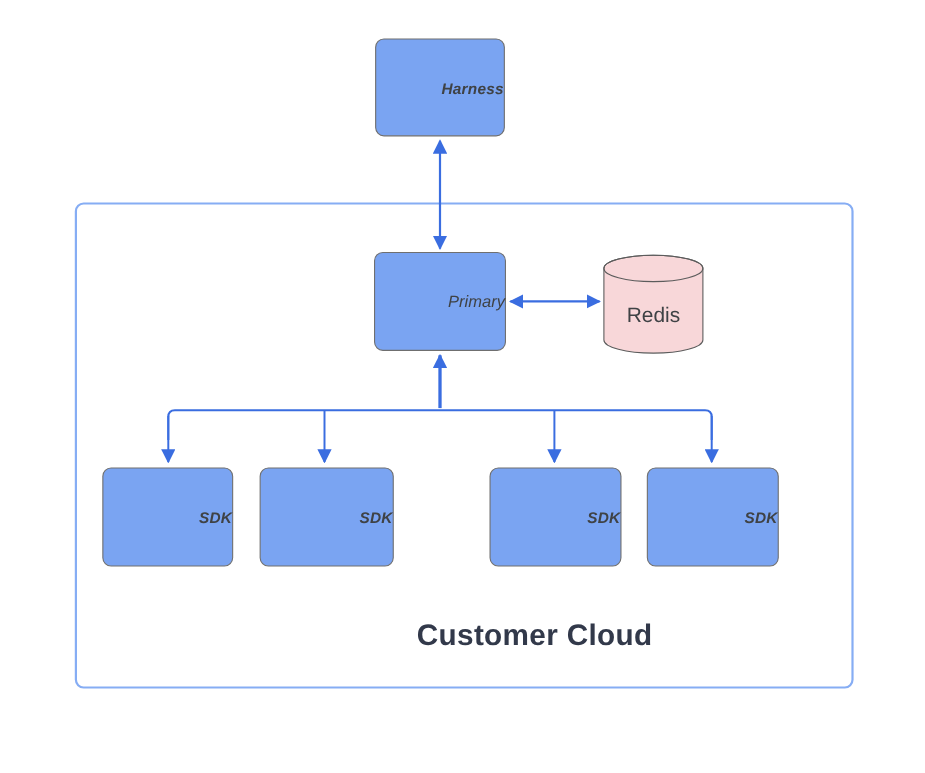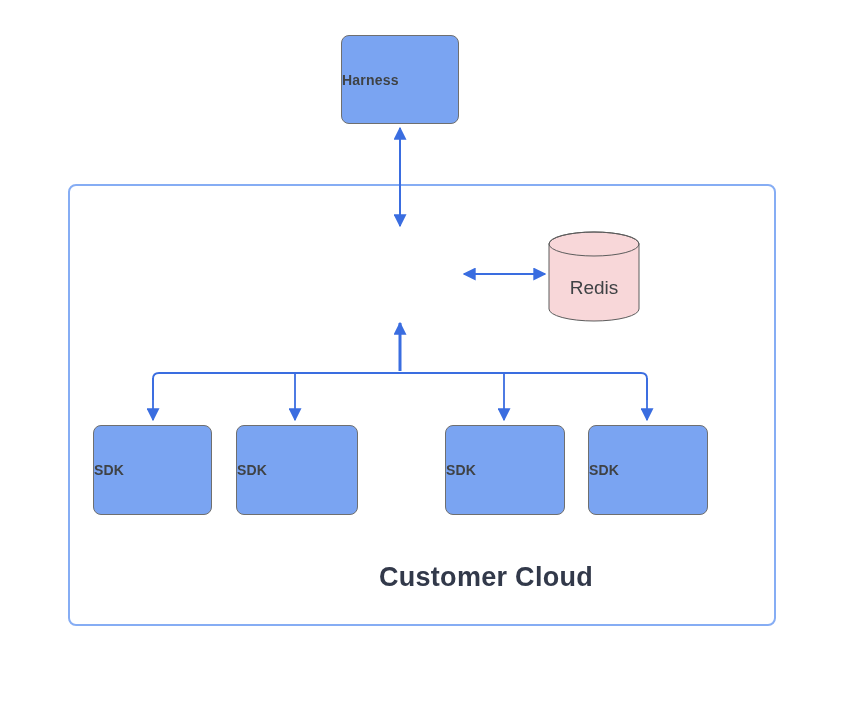--- a/index.html
+++ b/index.html
@@ -12,23 +12,24 @@
     overflow: hidden;
   }
   .node {
     position: absolute;
     box-sizing: border-box;
     background: var(--node-fill);
     border: 1px solid var(--node-border);
     border-radius: 8px;
     display: flex;
     align-items: center;
-    justify-content: flex-start;
+    justify-content: flex-end;
     color: var(--node-text);
     font-size: 15px;
+    font-style: italic;
   }
   .node.bold { font-weight: bold; font-size: 14px; letter-spacing: 0.2px; }
   .node-harness { left: 341px; top: 35px;  width: 118px; height: 89px; font-size: 15px; }
   .node-primary { left: 340px; top: 229px; width: 120px; height: 90px; }
   .node-sdk-1   { left: 93px;  top: 425px; width: 119px; height: 90px; }
   .node-sdk-2   { left: 236px; top: 425px; width: 122px; height: 90px; }
   .node-sdk-3   { left: 445px; top: 425px; width: 120px; height: 90px; }
   .node-sdk-4   { left: 588px; top: 425px; width: 120px; height: 90px; }
   .container-box {
     position: absolute;
@@ -104,20 +105,23 @@
     <path class="conn thin" d="M 153 378 L 153 420" marker-end="url(#arr)"></path>
     <path class="conn thin" d="M 295 373 L 295 420" marker-end="url(#arr)"></path>
     <path class="conn thin" d="M 504 373 L 504 420" marker-end="url(#arr)"></path>
     <path class="conn thin" d="M 647 378 L 647 420" marker-end="url(#arr)"></path>
   </svg>
 
   <div class="node bold node-harness">
     <span>Harness</span>
   </div>
 
+  <div class="node node-primary">
+    <span>Primary</span>
+  </div>
 
   <div class="redis-wrap">
     <svg width="92" height="91" viewBox="0 0 92 91">
       <path class="cyl-body" d="M 1 13 A 45 12 0 0 1 91 13 L 91 78 A 45 12 0 0 1 1 78 Z"></path>
       <ellipse class="cyl-rim" cx="46" cy="13" rx="45" ry="12"></ellipse>
     </svg>
     <div class="redis-label">Redis</div>
   </div>
 
   <div class="node bold node-sdk-1">

